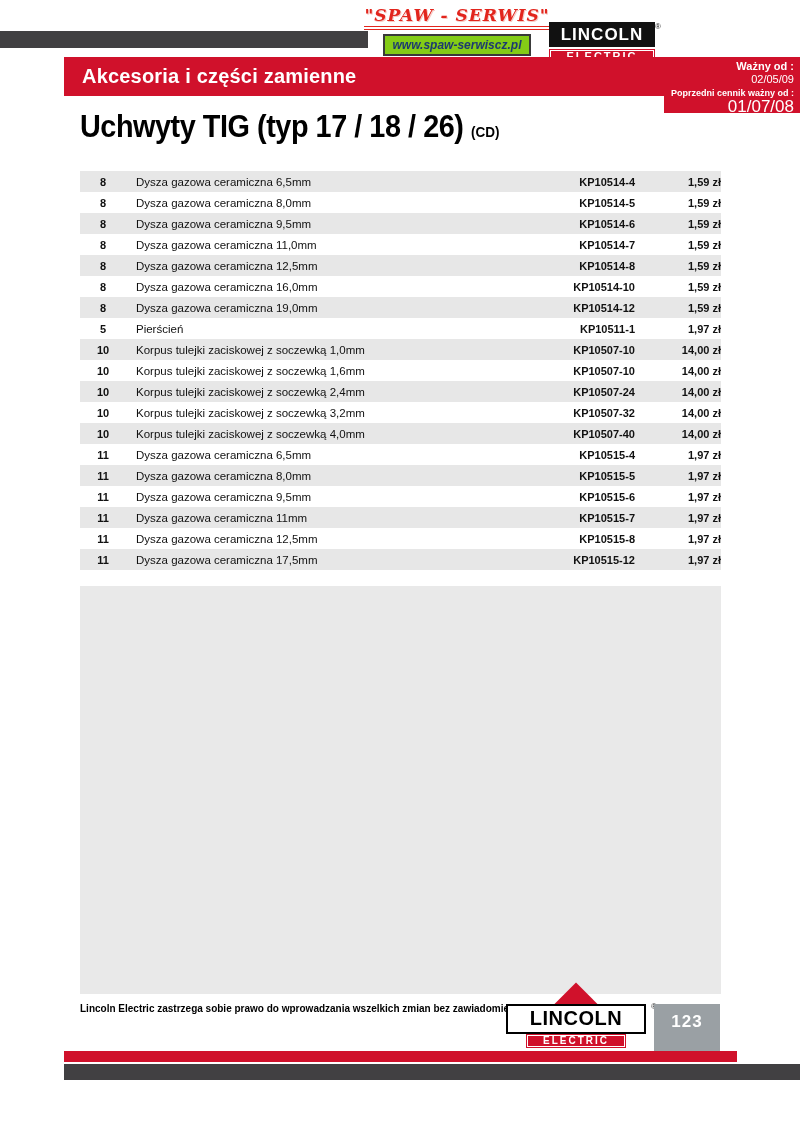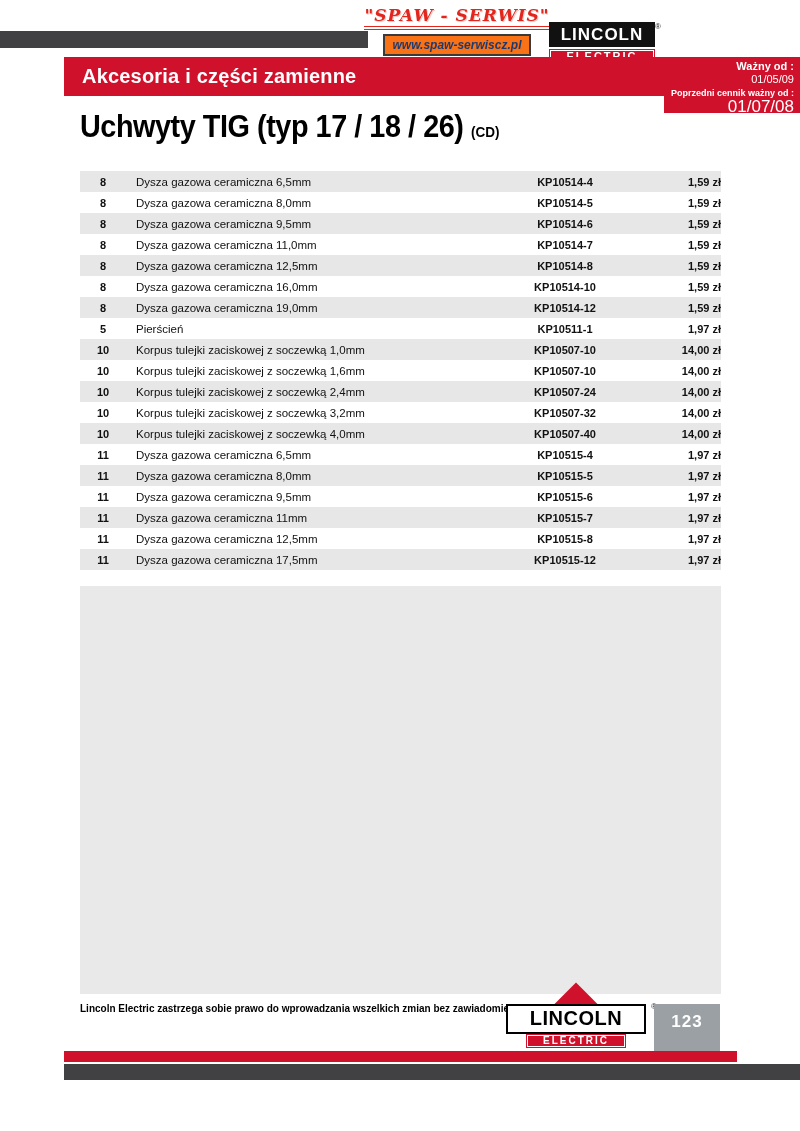--- a/index.html
+++ b/index.html
@@ -13,21 +13,21 @@
 
   
   .spaw-logo { position:absolute; left:362px; top:5px; width:190px; text-align:center; }
   .spaw-title {
     display:inline-block; font-family:"DejaVu Serif", serif; font-style:italic; font-weight:bold;
     font-size:17px; color:#e2251d; letter-spacing:1px;
     border-bottom:4px double #e2251d; padding-bottom:1px;
     text-shadow:1px 1px 0 #f6c9c4;
   }
   .spaw-url-box {
-    display:inline-block; margin-top:4px; border:2px solid #3a3a3a; background:#f97316;
+    display:inline-block; margin-top:4px; border:2px solid #3a3a3a; background:#84cc16;
     padding:2px 8px; font-style:italic; font-weight:bold; font-size:12px; color:#1d3a70;
   }
 
   
   .lincoln-logo-top { position:absolute; left:549px; top:22px; width:112px; }
   .lin-black {
     width:106px; height:25px; background:#111111; color:#ffffff; text-align:center;
     font-weight:bold; font-size:17px; letter-spacing:1px; line-height:25px;
   }
   .lin-reg-top { position:absolute; right:0; top:0; font-size:8px; color:#222; }
@@ -59,21 +59,21 @@
     transform:scaleX(0.9); transform-origin:left center;
   }
   .page-title .cd { font-size:15px; font-weight:bold; letter-spacing:0; }
 
   
   .price-table { position:absolute; left:80px; top:171px; width:641px; }
   .t-row { display:flex; align-items:center; height:21px; }
   .t-row:nth-child(odd) { background:#e7e7e7; }
   .col-qty  { width:46px; text-align:center; font-weight:bold; font-size:11px; color:#111; }
   .col-desc { flex:1; padding-left:10px; font-size:11.5px; color:#111; }
-  .col-part { width:140px; text-align:center; font-weight:bold; font-size:11px; color:#111; }
+  .col-part { width:140px; text-align:right; font-weight:bold; font-size:11px; color:#111; }
   .col-price{ width:86px; text-align:right; font-weight:bold; font-size:11px; color:#111; padding-right:0; }
 
   
   .gray-panel { position:absolute; left:80px; top:586px; width:641px; height:408px; background:#e9e9e9; }
 
   
   .footer-notes { position:absolute; left:80px; top:1001px; color:#000; }
   .footer-notes div { font-size:10px; font-weight:bold; line-height:16px; }
 
   .lincoln-logo-bottom { position:absolute; left:506px; top:996px; width:140px; height:54px; }
@@ -122,21 +122,21 @@
     <span class="lin-reg-top">®</span>
     <div class="lin-red">ELECTRIC</div>
   </div>
 
   <div class="red-banner">
     <div class="section-title">Akcesoria i części zamienne</div>
   </div>
 
   <div class="validity-box">
     <div class="v1">Ważny od :</div>
-    <div class="v2">01/05/09</div>
+    <div class="v2">02/05/09</div>
     <div class="v3">Poprzedni cennik ważny od :</div>
     <div class="v4">01/07/08</div>
   </div>
 
   <h1 class="page-title">
     <span>Uchwyty TIG (typ 17 / 18 / 26)</span>
     <span class="cd">(CD)</span>
   </h1>
 
   <div class="price-table">

